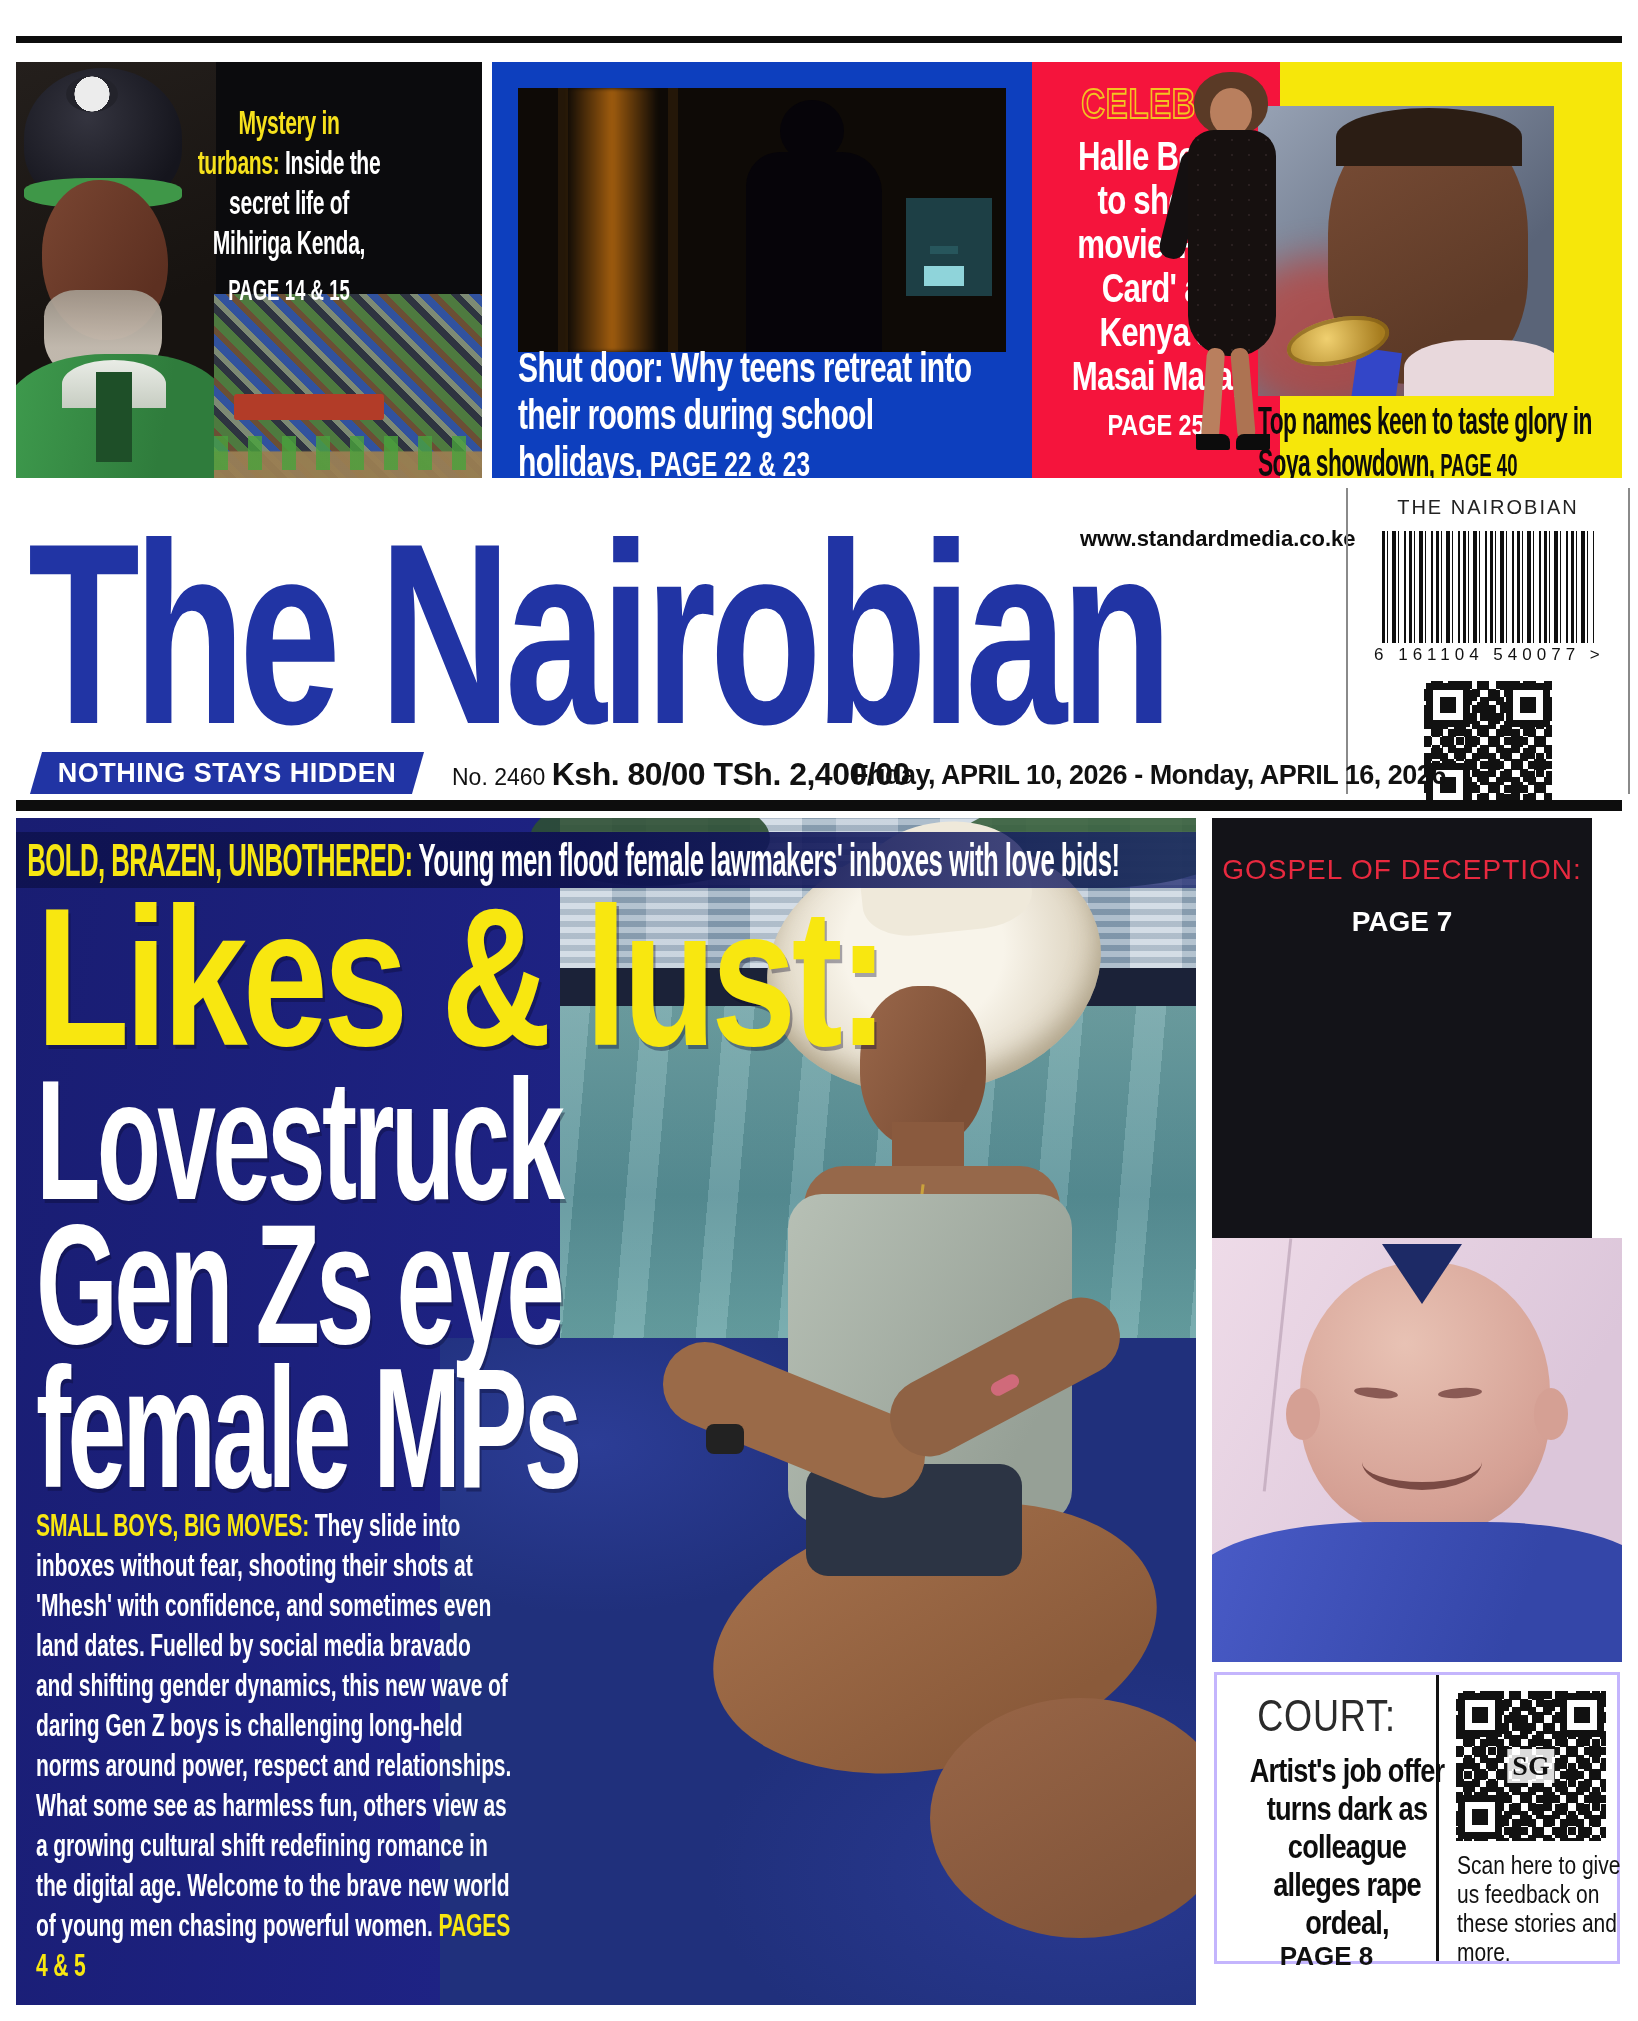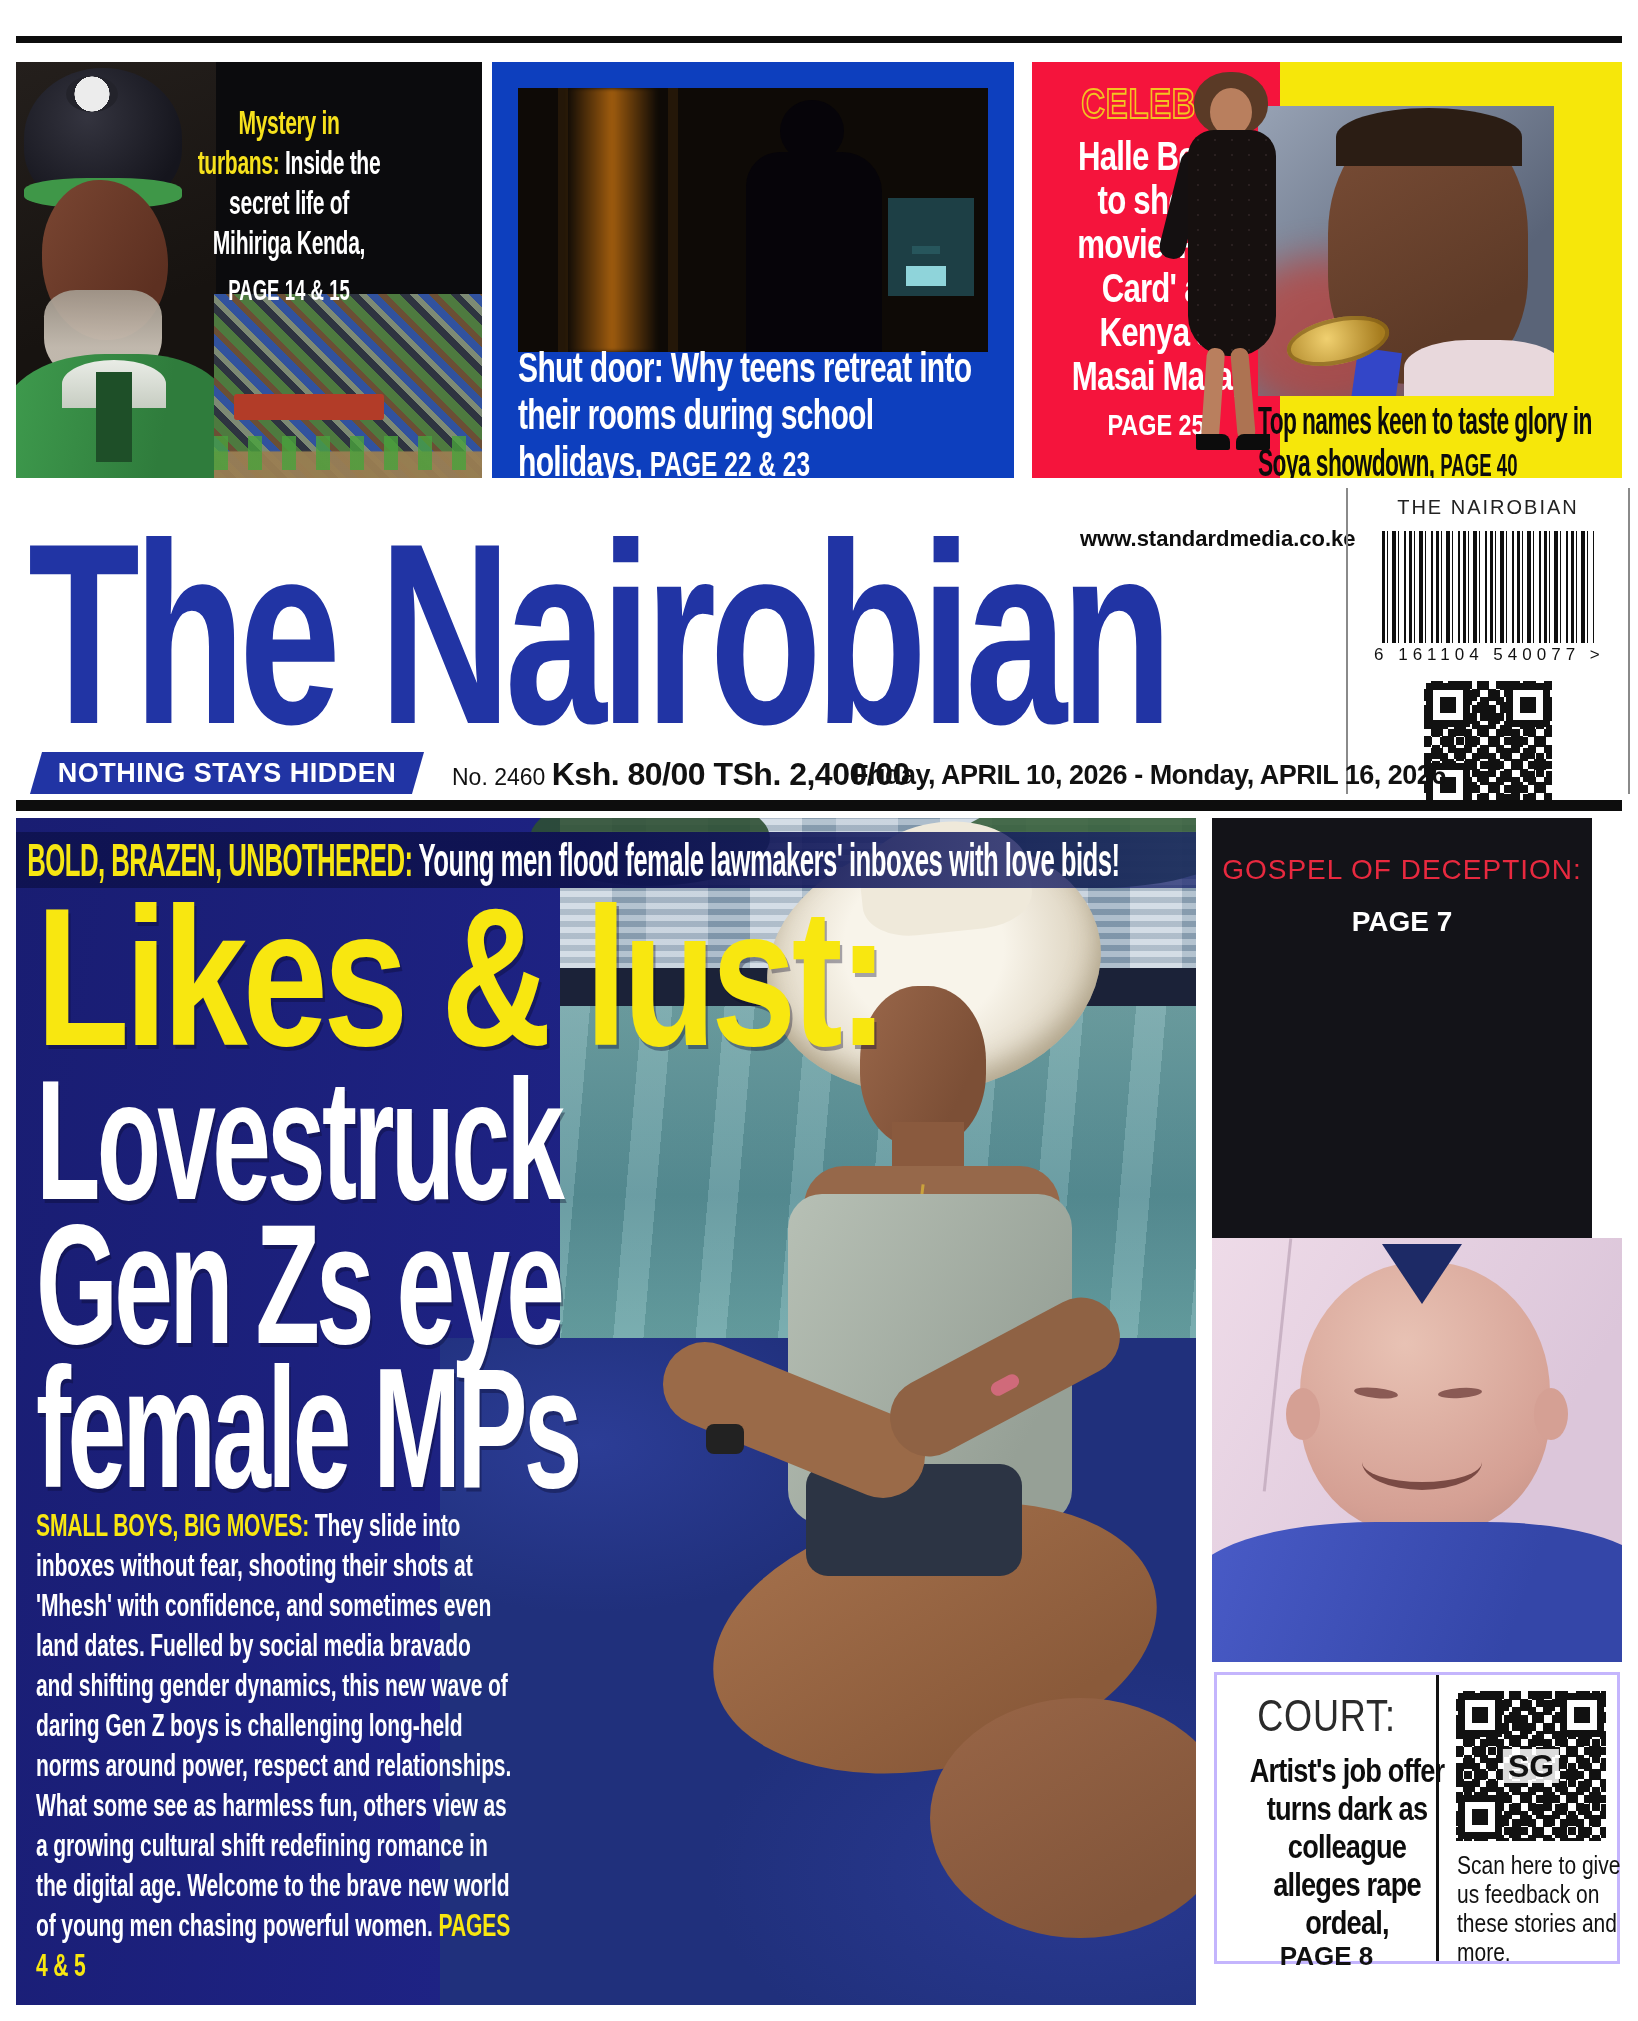--- a/index.html
+++ b/index.html
@@ -6,21 +6,21 @@
   .page{position:relative;width:1638px;height:2021px;background:#fff;overflow:hidden;
         font-family:"Liberation Sans",sans-serif;color:#111;}
 
   
   .rule-top{position:absolute;left:16px;right:16px;top:36px;height:7px;background:#0d0d0d;}
   .rule-heavy{position:absolute;left:16px;right:16px;top:800px;height:11px;background:#0d0d0d;}
 
   
   .promo{position:absolute;top:62px;height:416px;overflow:hidden;}
   #promo1{left:16px;width:466px;background:#0b0b0d;}
-  #promo2{left:492px;width:522px;background:#0d3fbe;}
+  #promo2{left:492px;width:522px;background:#0d3fbe;padding-left:18px;}
   #promo3{left:1032px;width:590px;background:#f6e70a;}
 
   
   .p1-photo{position:absolute;left:0;top:0;width:200px;height:100%;background:linear-gradient(160deg,#241f1c,#171310 60%);overflow:hidden;}
   .beanie{position:absolute;left:8px;top:6px;width:158px;height:140px;border-radius:50% 50% 42% 42%;
           background:radial-gradient(circle at 40% 35%,#34343f,#15151d 75%);}
   .beanie::after{content:"";position:absolute;left:0;bottom:0;width:100%;height:30px;background:#3f9748;border-radius:40%;}
   .beanie::before{content:"";position:absolute;left:42px;top:8px;width:52px;height:36px;border-radius:50%;
           background:radial-gradient(circle at 50% 50%,#ececec 55%,#23232b 56%);}
   .face-t{position:absolute;left:26px;top:118px;width:126px;height:160px;border-radius:46% 54% 48% 52%;
@@ -193,22 +193,22 @@
 
   #side-court{position:absolute;left:1214px;top:1672px;width:406px;height:292px;background:#fff;
       border:3px solid #c4b5fd;box-sizing:border-box;}
   .court-left{position:absolute;left:0;top:0;width:222px;height:100%;border-right:3px solid #111;box-sizing:border-box;text-align:center;}
   .c-kicker{margin-top:16px;font-size:44px;color:#2b2b2b;letter-spacing:1px;transform:scaleX(.82);}
   .c-head{margin:10px auto 0;width:260px;font-size:34px;line-height:38px;font-weight:bold;color:#0d0d0d;
       letter-spacing:-1px;transform:scaleX(.80);transform-origin:50% 0;}
   .c-page{font-size:26px;font-weight:bold;}
   .court-right{position:absolute;left:228px;top:0;right:0;height:100%;}
   .qr-court{width:150px;height:150px;margin:16px auto 0;}
-  .qr-logo{position:absolute;left:50%;top:50%;transform:translate(-50%,-50%);font-size:32px;font-weight:bold;
-      color:#111;background:rgba(255,255,255,.85);padding:0 5px;line-height:34px;}
+  .qr-logo{position:absolute;left:50%;top:50%;transform:translate(-50%,-50%);font-size:28px;font-weight:bold;
+      color:#111;background:rgba(255,255,255,.85);padding:0 5px;line-height:34px;font-family:Liberation Serif, serif;}
   .c-caption{margin:10px 0 0 12px;width:210px;font-size:25px;line-height:29px;color:#111;transform:scaleX(.84);transform-origin:0 0;}
 </style>
 </head>
 <body>
 
 <div class="page">
 
   <div class="rule-top"></div>
 
   <div class="promo" id="promo1">

